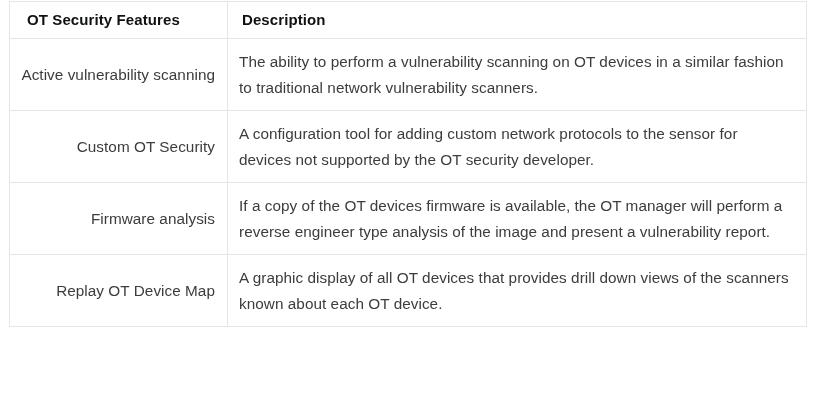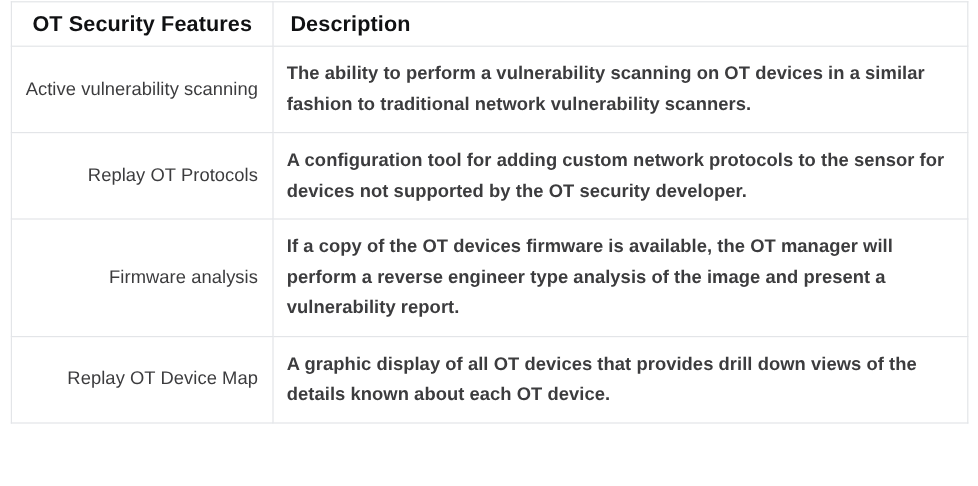--- a/index.html
+++ b/index.html
@@ -30,21 +30,21 @@
   table.ot-table col.col-desc { width: 579px; }
 
   table.ot-table th,
   table.ot-table td {
     border: 1px solid #e3e5e8;
     vertical-align: middle;
     background: #ffffff;
   }
 
   thead th.header-cell {
-    font-size: 18px;
+    font-size: 15px;
     font-weight: bold;
     color: #101113;
     letter-spacing: 0.1px;
     height: 36px;
     padding: 0 14px;
     line-height: 1.25;
   }
   thead th.header-feature {
     text-align: left;
     padding-left: 17px;
@@ -59,21 +59,20 @@
     line-height: 25.5px;
     letter-spacing: 0.05px;
   }
   tbody td.feature-cell {
     padding: 10px 12px 10px 9px;
     text-align: right;
   }
   tbody td.desc-cell {
     padding: 10px 14px 10px 11px;
     text-align: left;
-    font-weight: bold;
   }
 </style>
 </head>
 <body>
 
 <div class="table-wrap">
   <table class="ot-table">
     <colgroup>
       <col class="col-feature">
       <col class="col-desc">
@@ -83,26 +82,26 @@
         <th class="header-cell header-feature">OT Security Features</th>
         <th class="header-cell header-desc">Description</th>
       </tr>
     </thead>
     <tbody>
       <tr>
         <td class="feature-cell">Active vulnerability scanning</td>
         <td class="desc-cell">The ability to perform a vulnerability scanning on OT devices in a similar fashion to traditional network vulnerability scanners.</td>
       </tr>
       <tr>
-        <td class="feature-cell">Replay OT Protocols</td>
+        <td class="feature-cell">Custom OT Security</td>
         <td class="desc-cell">A configuration tool for adding custom network protocols to the sensor for devices not supported by the OT security developer.</td>
       </tr>
       <tr>
         <td class="feature-cell">Firmware analysis</td>
         <td class="desc-cell">If a copy of the OT devices firmware is available, the OT manager will perform a reverse engineer type analysis of the image and present a vulnerability report.</td>
       </tr>
       <tr>
         <td class="feature-cell">Replay OT Device Map</td>
-        <td class="desc-cell">A graphic display of all OT devices that provides drill down views of the details known about each OT device.</td>
+        <td class="desc-cell">A graphic display of all OT devices that provides drill down views of the scanners known about each OT device.</td>
       </tr>
     </tbody>
   </table>
 </div>
 
 </body></html>

